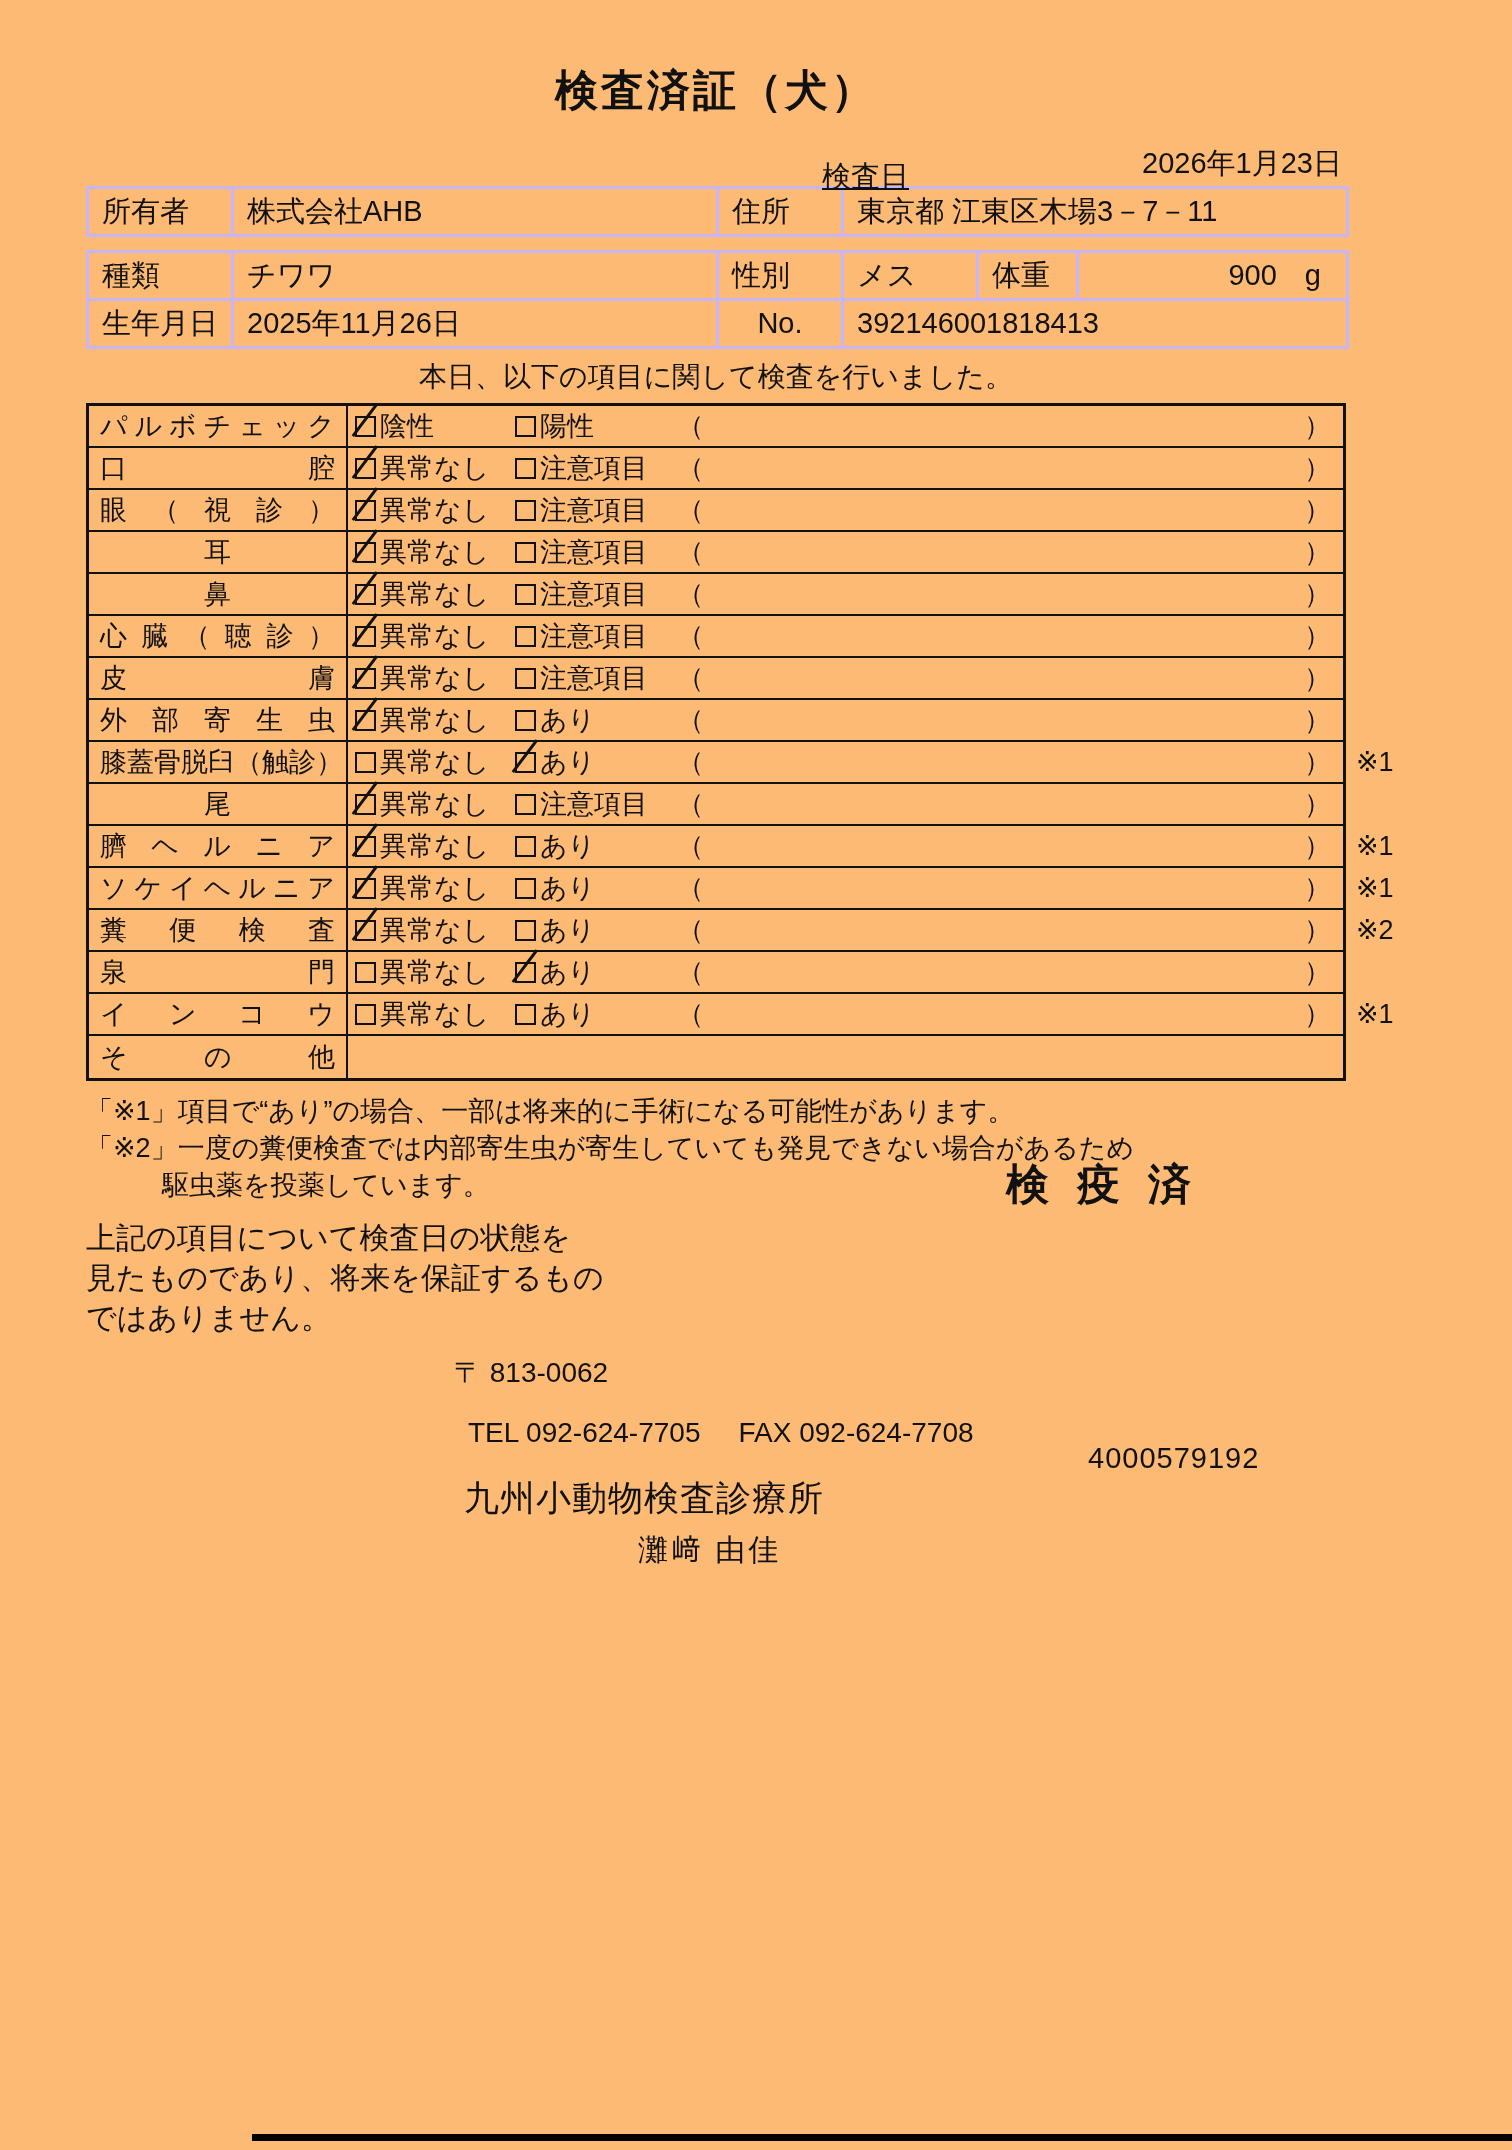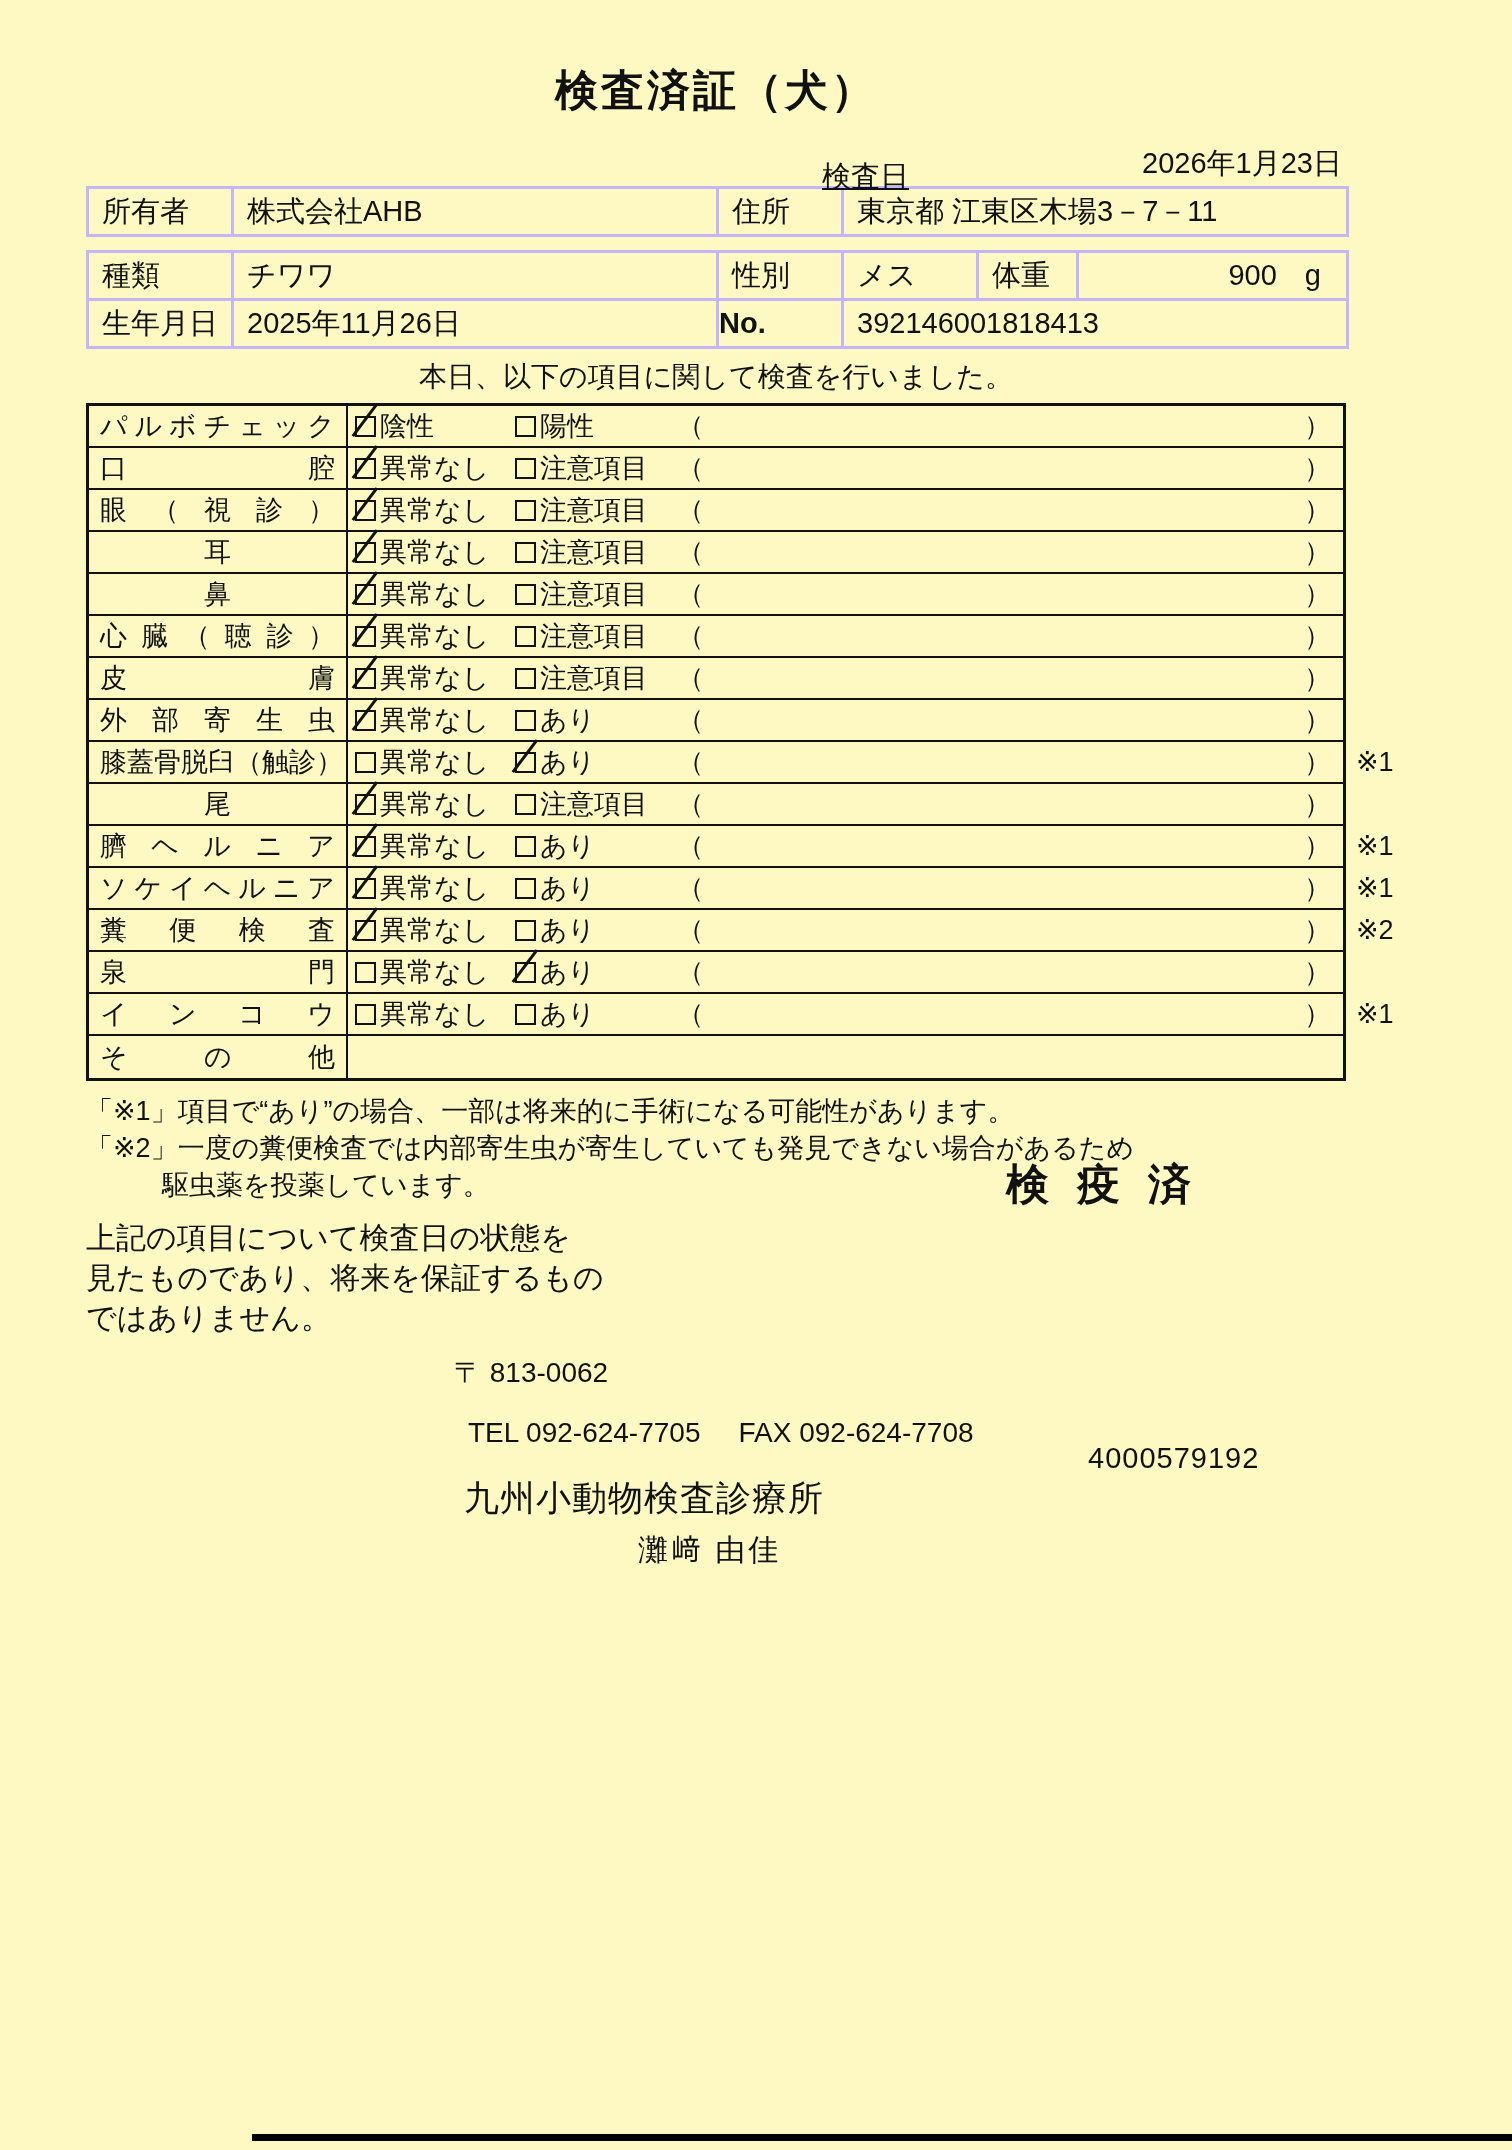--- a/index.html
+++ b/index.html
@@ -1,32 +1,32 @@
 <!DOCTYPE html>
 <html><head>
 <meta charset="utf-8">
 <style>
   * { margin:0; padding:0; box-sizing:border-box; }
   html,body { background:#e8e8e8; }
   .page {
-    position:relative; width:1512px; height:2150px; background:#fef9c3;
+    position:relative; width:1512px; height:2150px; background:#fdba74;
     color:#111; font-family:"Liberation Sans","DejaVu Sans",sans-serif;
     overflow:hidden; margin:0 auto;
   }
   .content { position:absolute; left:86px; top:0; width:1260px; }
 
   .title { margin-top:62px; text-align:center; font-size:43px; font-weight:700; letter-spacing:3px; }
 
   .date-row { position:relative; height:36px; margin-top:24px; font-size:29px; }
   .date-label { position:absolute; left:736px; top:13px;text-decoration:underline; }
   .date-value { position:absolute; right:4px; top:0; }
 
   table.info { border-collapse:collapse; width:1260px; table-layout:fixed; font-size:29px; }
   table.info td { border:3px solid #c4b5fd; height:48px; padding:0 13px; white-space:nowrap; overflow:hidden; }
-  table.info td.center { padding:0;font-weight:bold; }
+  table.info td.center { text-align:center; padding:0; }
   .owner-table { margin-top:6px; }
   .pet-table { margin-top:13px; }
   .wcell { display:flex; justify-content:flex-end; align-items:baseline; gap:28px; padding-right:12px; }
 
   .intro { margin-top:9px; font-size:28px;text-align:center; }
 
   .check-table { margin-top:7px; width:1260px; border:3px solid #111; }
   .check-row { position:relative; display:flex; height:42px; border-bottom:2.5px solid #111; font-size:27px; }
   .check-row:last-child { border-bottom:none; }
   .cell.item {

